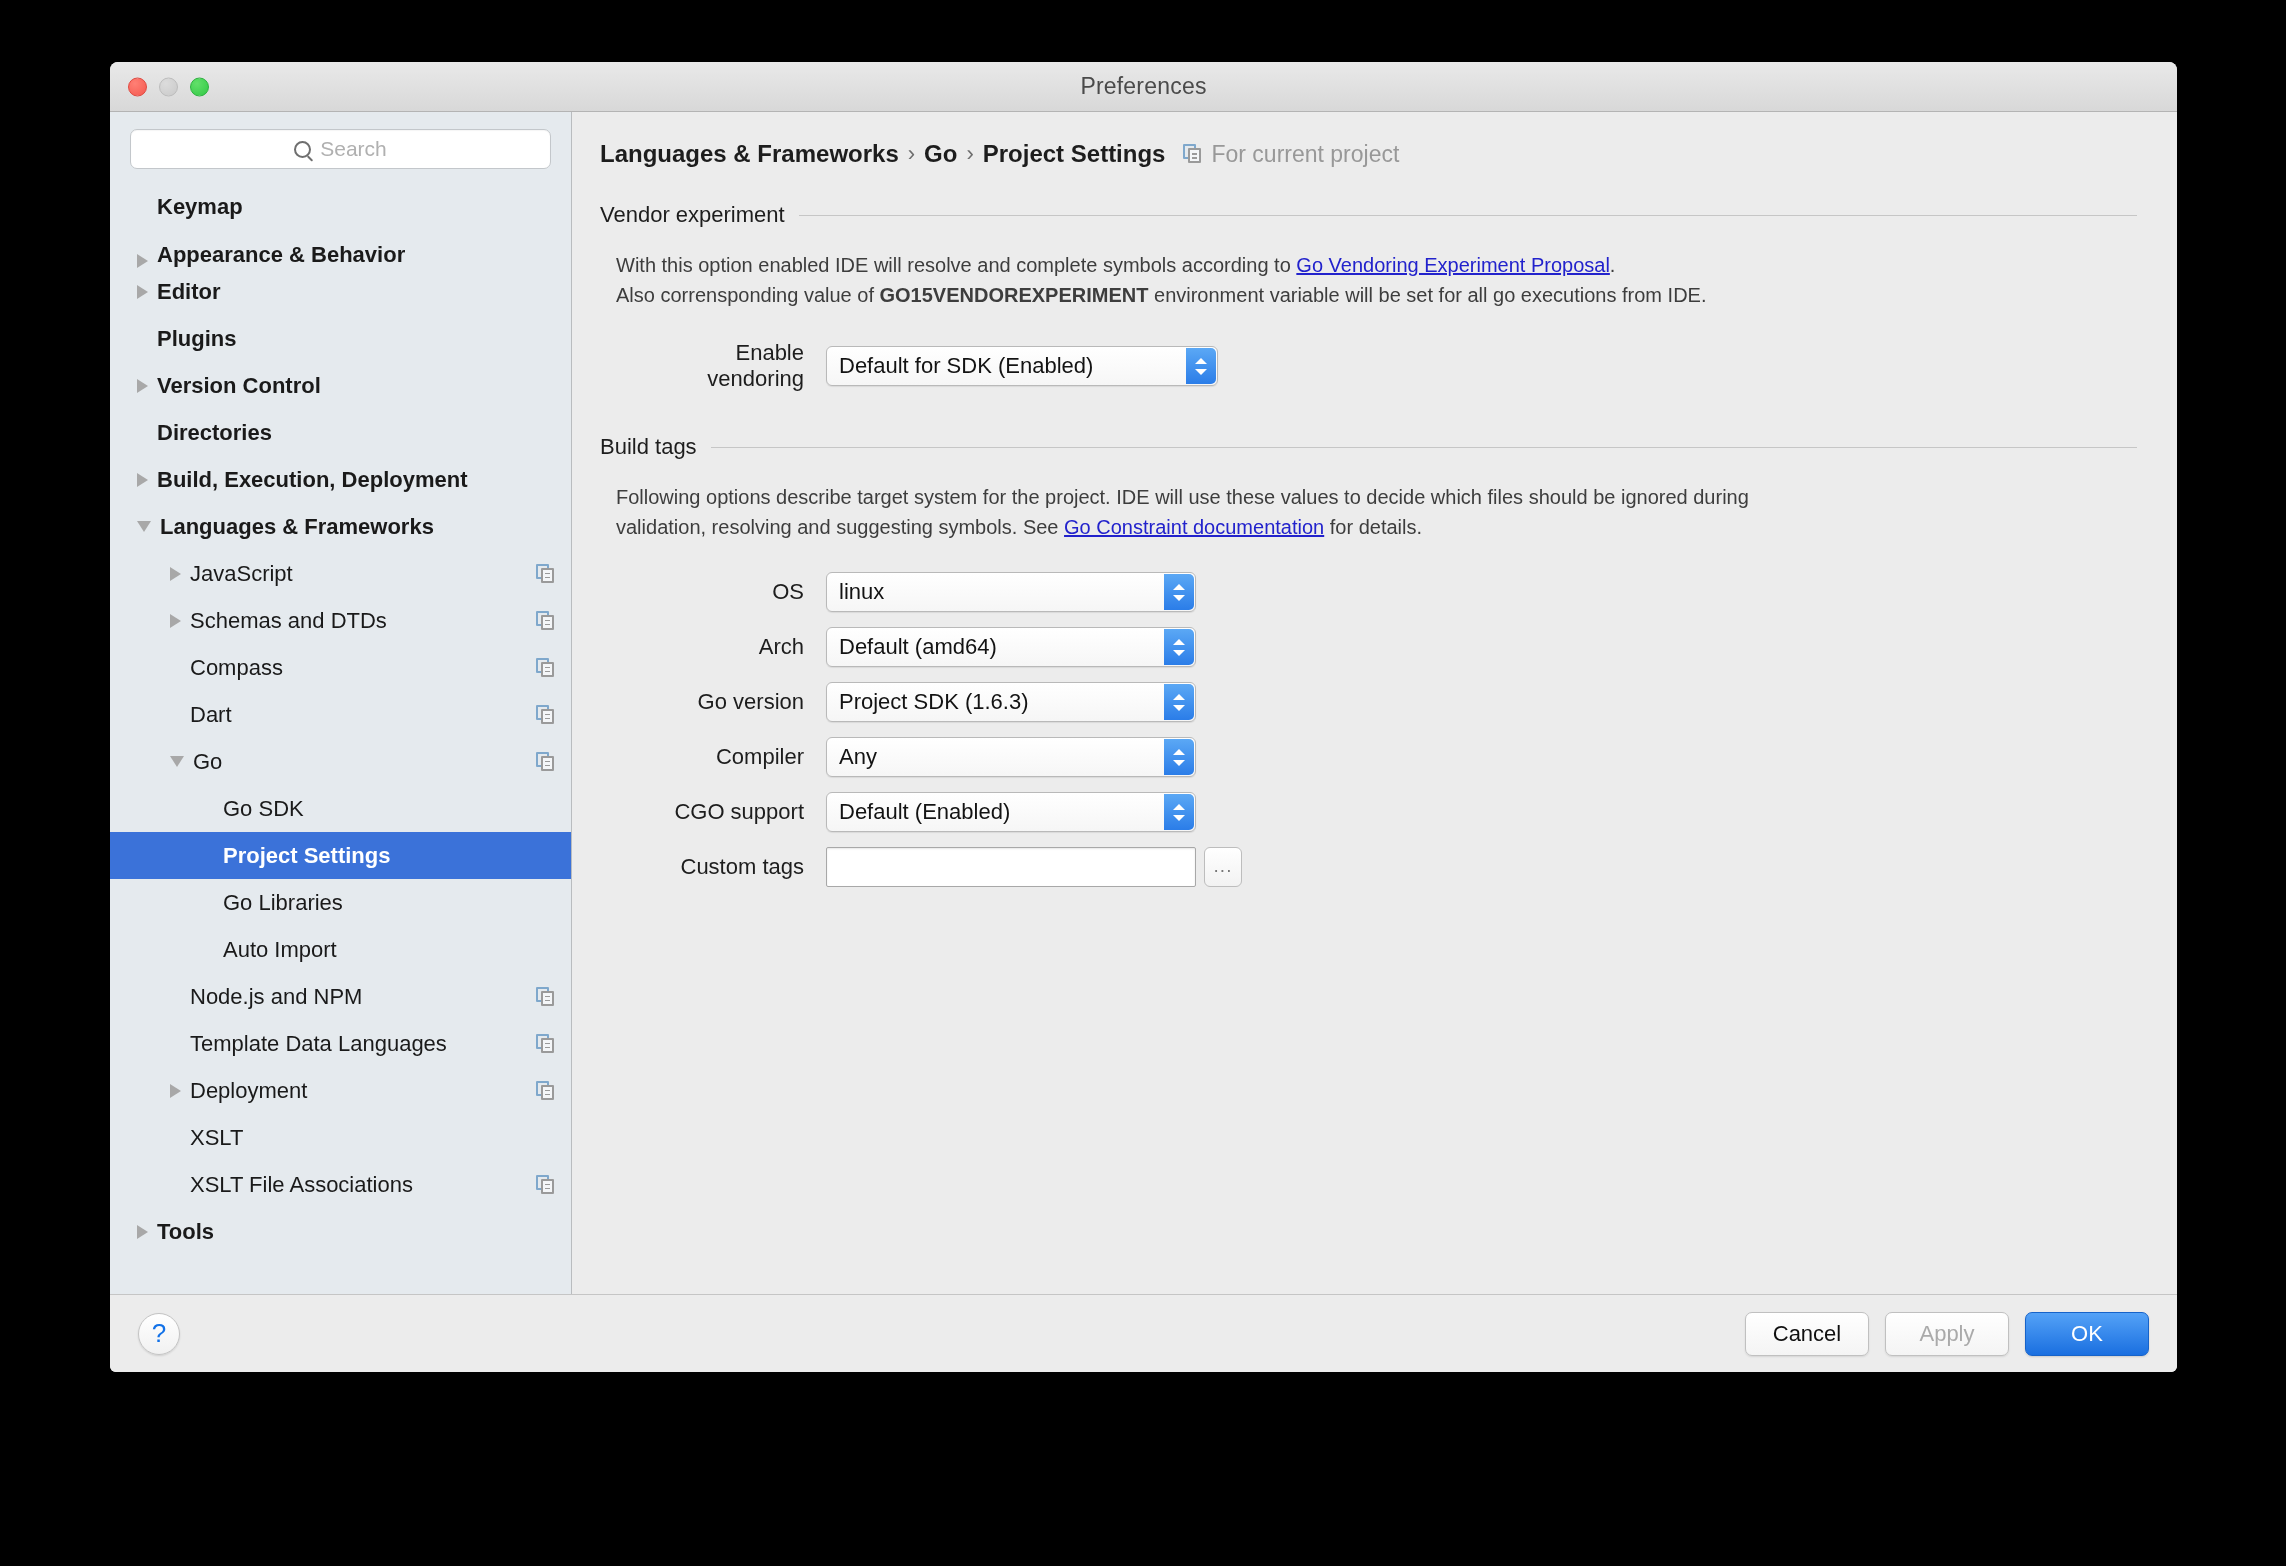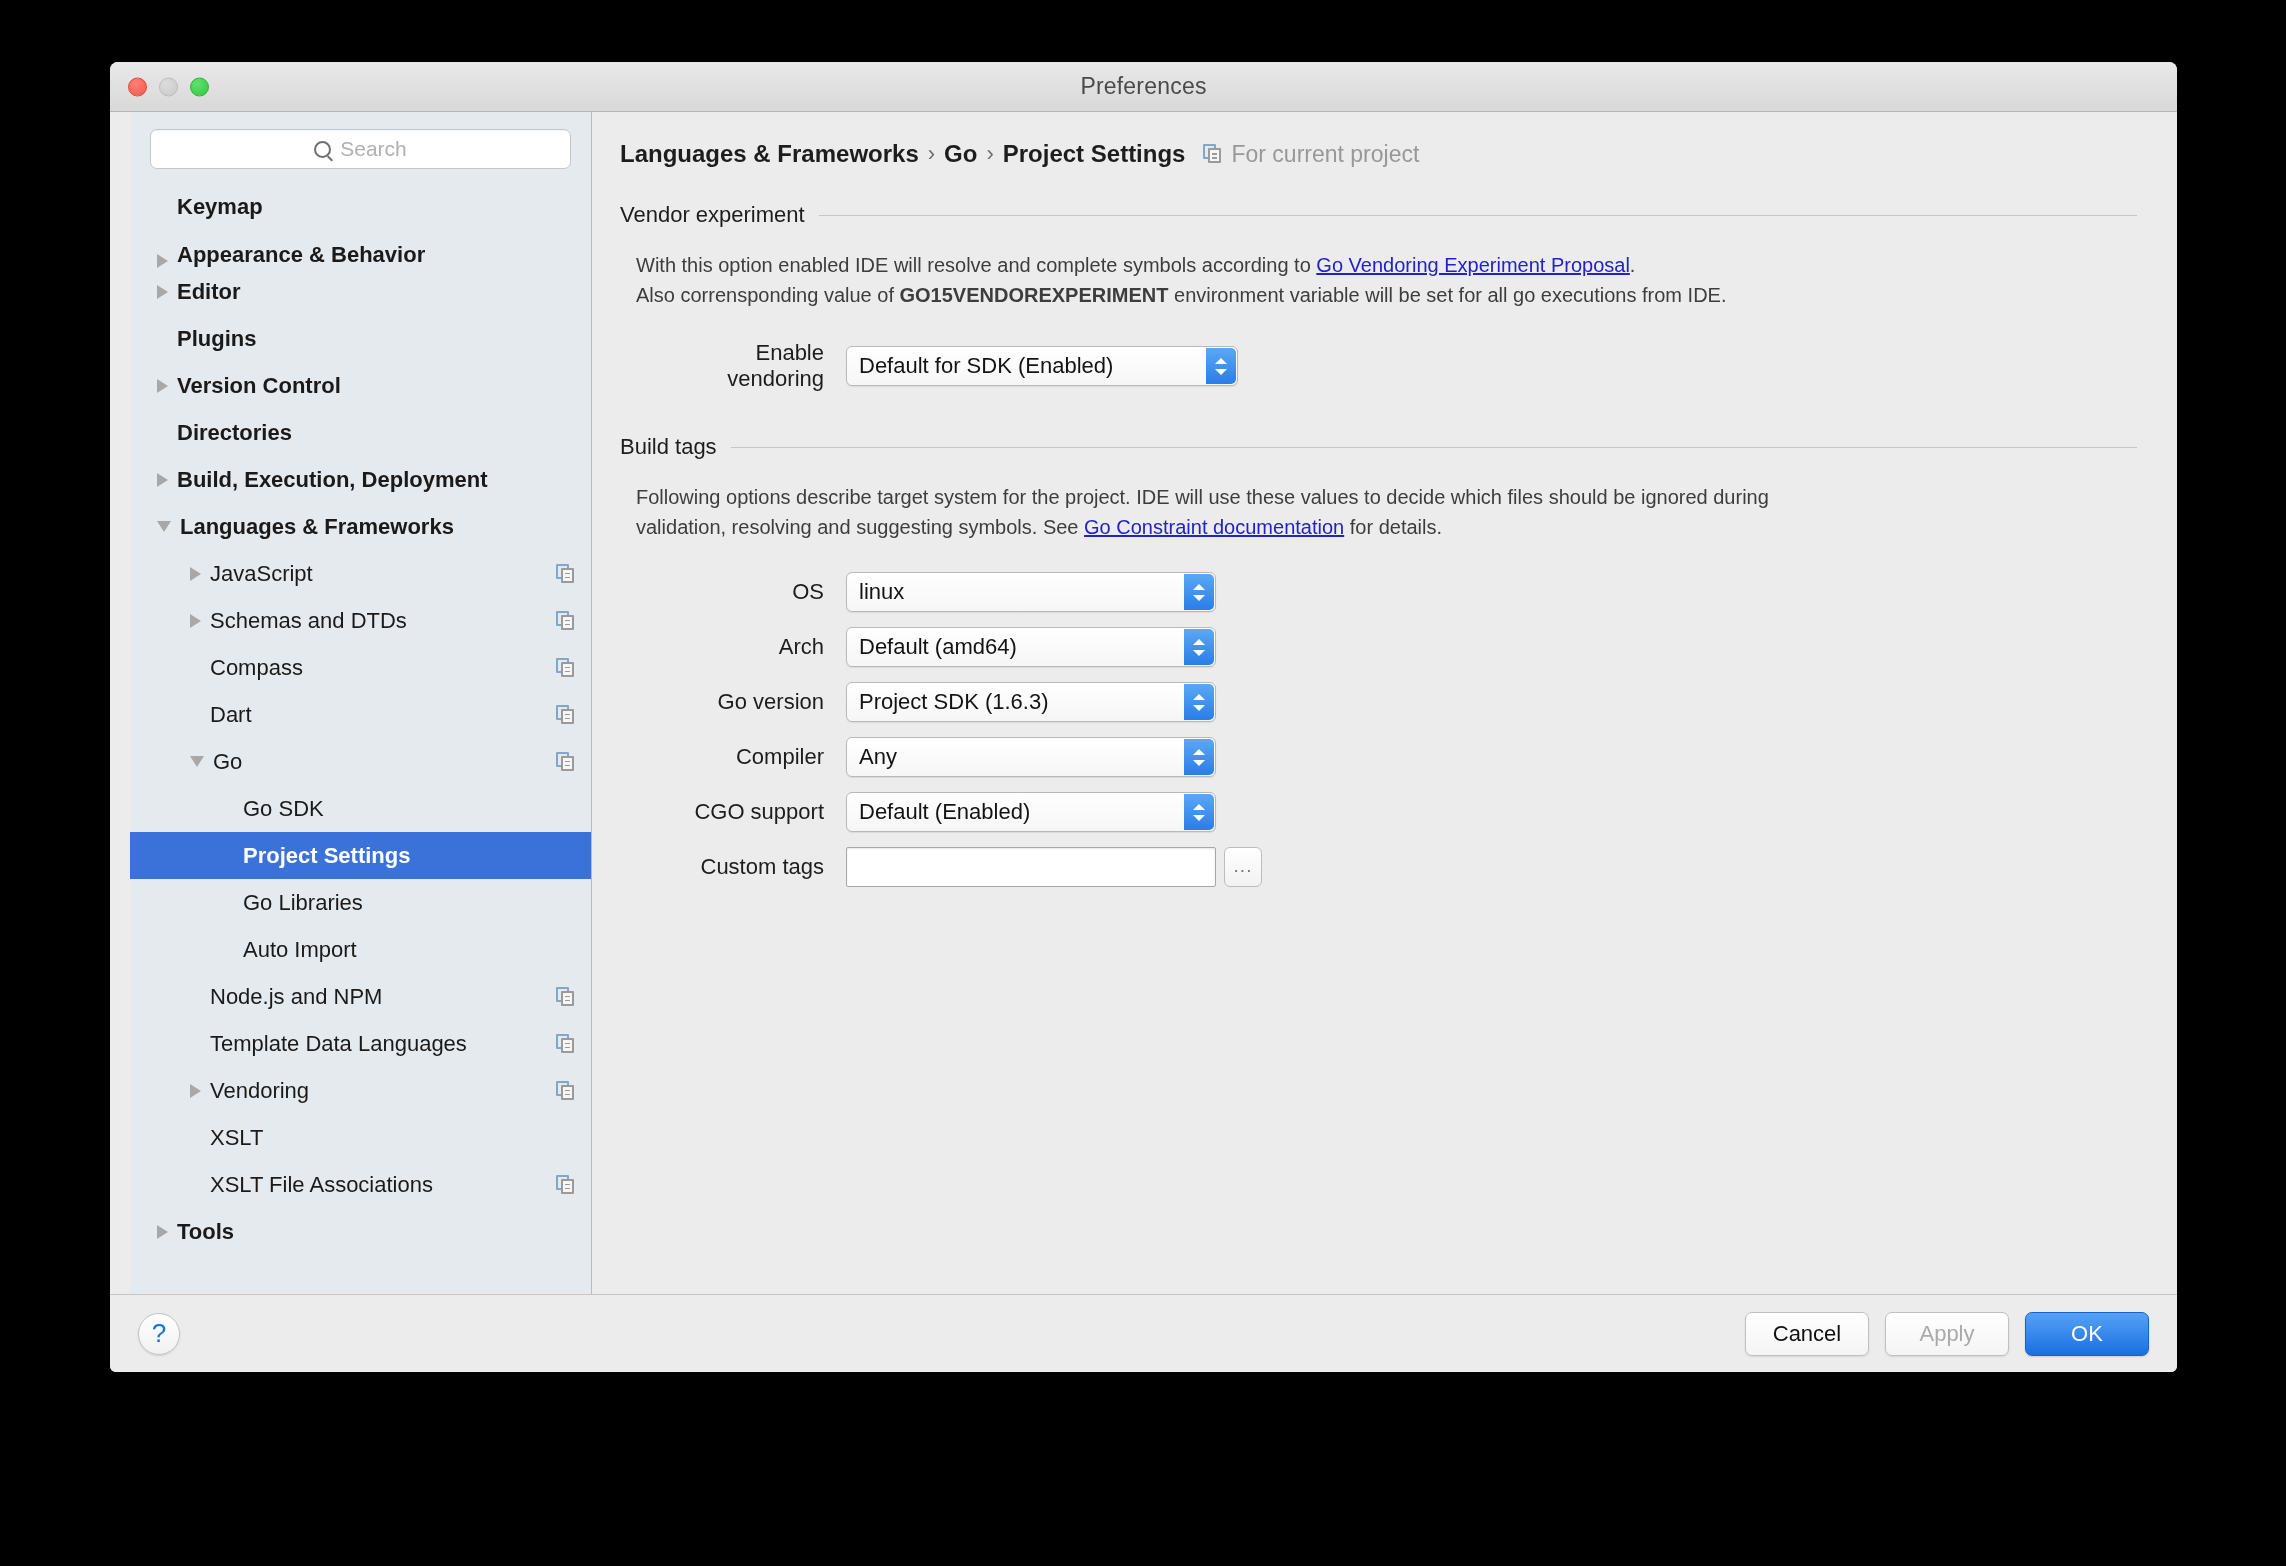--- a/index.html
+++ b/index.html
@@ -57,21 +57,20 @@
   }
   .light.red    { background: radial-gradient(circle at 35% 30%, #ff8075, #f4584f); border: 1px solid #e0463d; }
   .light.yellow { background: radial-gradient(circle at 35% 30%, #dcdcdc, #c9c9c9); border: 1px solid #bcbcbc; }
   .light.green  { background: radial-gradient(circle at 35% 30%, #62e06a, #32c845); border: 1px solid #2ab23c; }
 
   
   #body-split {
     flex: 1 1 auto;
     display: flex;
     min-height: 0;
-    padding-left: 20px;
   }
 
   
   #sidebar {
     flex: 0 0 462px;
     background: #e5eaee;
     border-right: 1px solid #b9bcbf;
     display: flex;
     flex-direction: column;
     min-height: 0;
@@ -487,21 +486,21 @@
           <div class="tree-row lvl1">
             <span class="twisty none"></span>
             <span class="tree-label">Template Data Languages</span>
             <span class="proj-icon">
               <span class="back"></span>
               <span class="front"></span>
             </span>
           </div>
           <div class="tree-row lvl1">
             <span class="twisty collapsed"></span>
-            <span class="tree-label">Vendoring</span>
+            <span class="tree-label">Deployment</span>
             <span class="proj-icon">
               <span class="back"></span>
               <span class="front"></span>
             </span>
           </div>
           <div class="tree-row lvl1">
             <span class="twisty none"></span>
             <span class="tree-label">XSLT</span>
           </div>
           <div class="tree-row lvl1">

